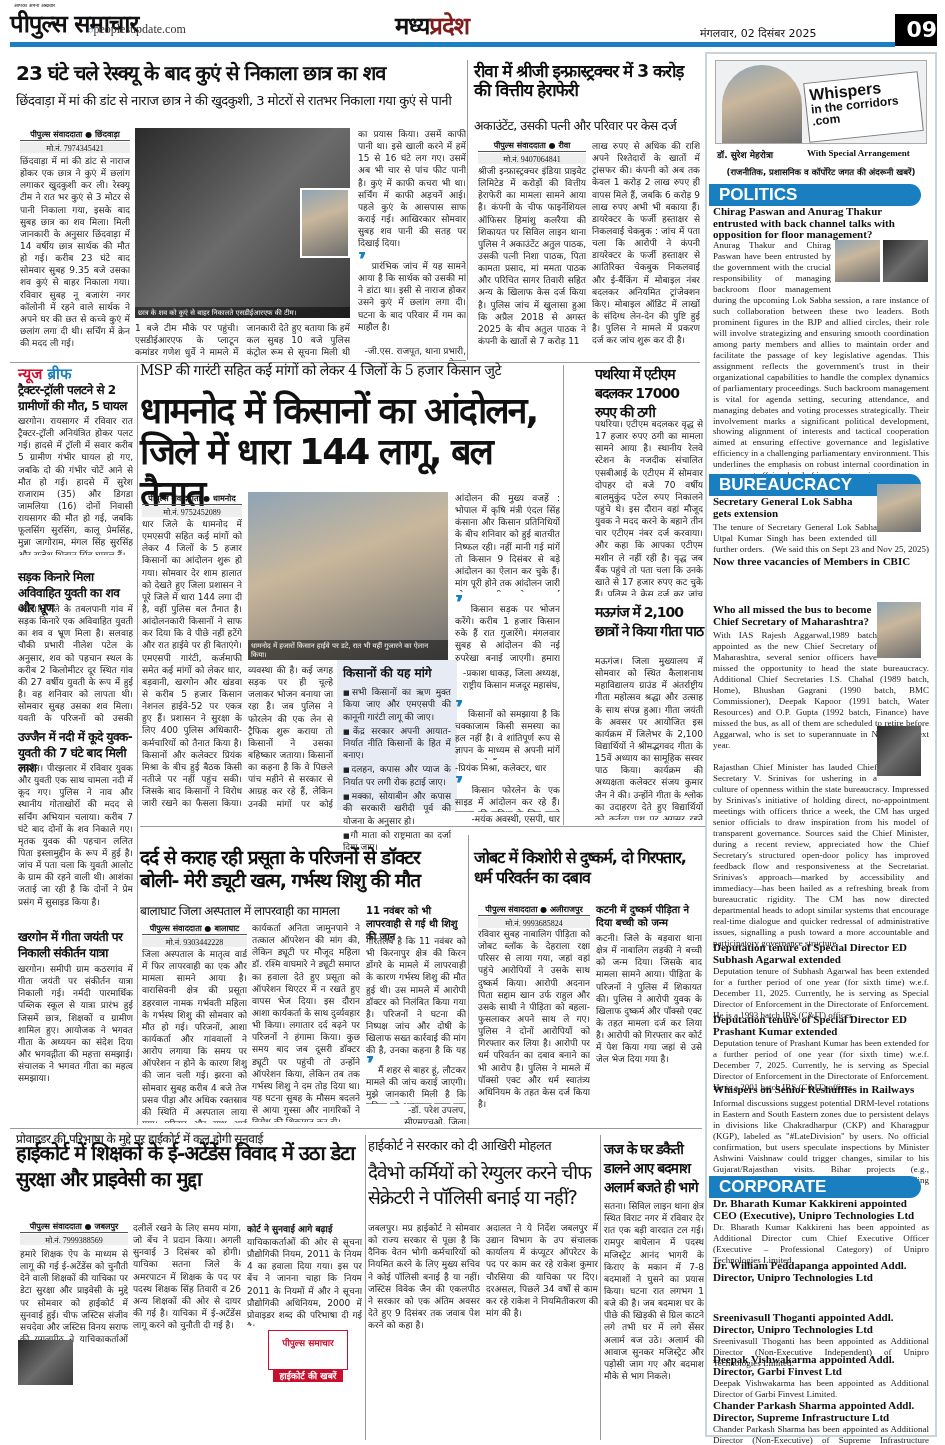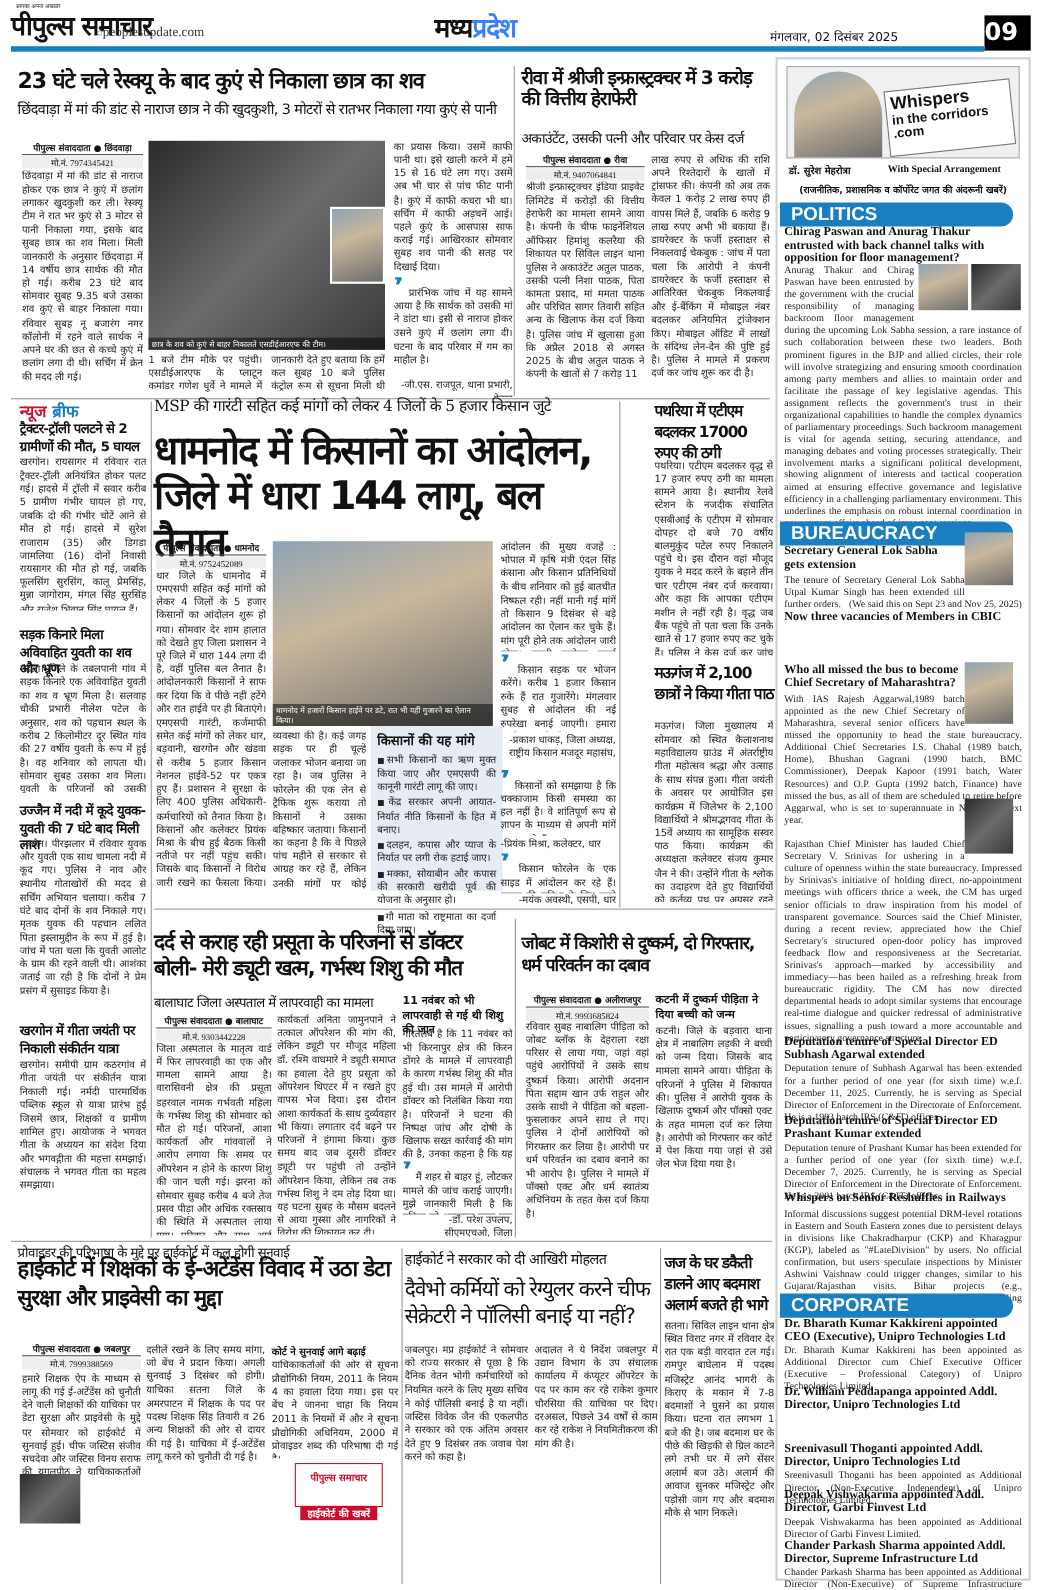--- a/index.html
+++ b/index.html
@@ -4,23 +4,23 @@
 <style>
 *{box-sizing:border-box;margin:0;padding:0}
 body{width:945px;height:1445px;background:#fff;font-family:"DejaVu Serif",serif;color:#111;position:relative;overflow:hidden}
 .abs{position:absolute}
 .hdr{left:0;top:0;width:945px;height:46px}
 .logo{left:10px;top:6px;font:bold 24px "DejaVu Sans",sans-serif;letter-spacing:-1px}
 .logo small{position:absolute;top:-4px;left:4px;font-size:5px;font-weight:normal;letter-spacing:0}
 .url{left:88px;top:22px;font:12px "Liberation Serif",serif;color:#333}
 .url:before{content:"\25CB ";color:#1a7fc1;font-size:9px}
 .section{left:395px;top:8px;font:bold 24px "DejaVu Sans",sans-serif;color:#111;letter-spacing:-1px}
-.section span{color:#3b82f6}
+.section span{color:#7f1d1d}
 .date{left:700px;top:25px;font:11px "DejaVu Sans",sans-serif}
-.pg{left:895px;top:14px;width:42px;height:32px;background:#000;color:#fff;font:bold 22px "DejaVu Sans",sans-serif;text-align:left;line-height:32px}
+.pg{left:895px;top:14px;width:42px;height:32px;background:#000;color:#fff;font:bold 22px "DejaVu Sans",sans-serif;text-align:right;line-height:32px}
 .blueline{left:10px;top:42px;width:885px;height:5px;background:#1a7fc1}
 .h1{font-family:"DejaVu Sans",sans-serif;font-weight:bold;line-height:1.12;letter-spacing:-1px}
 .h2{font-family:"DejaVu Sans",sans-serif;line-height:1.2;letter-spacing:-.5px}
 .by{font:bold 8px "DejaVu Sans",sans-serif;text-align:center;border-bottom:1px solid #555;padding-bottom:1px}
 .by:after{content:""}
 .mob{font:8px "Liberation Serif",serif;text-align:center;background:#eee;margin-top:1px}
 .body{font:9px/1.35 "DejaVu Sans",sans-serif;text-align:justify;color:#222;overflow:hidden}
 .photo{background:linear-gradient(135deg,#2b2b2b,#6b6b6b 50%,#3a3a3a)}
 .photo2{background:linear-gradient(160deg,#8fa4b5,#c9b79c 40%,#6d6d6d)}
 .caption{font:7px "DejaVu Sans",sans-serif;color:#fff;background:rgba(0,0,0,.5);padding:1px 3px}

